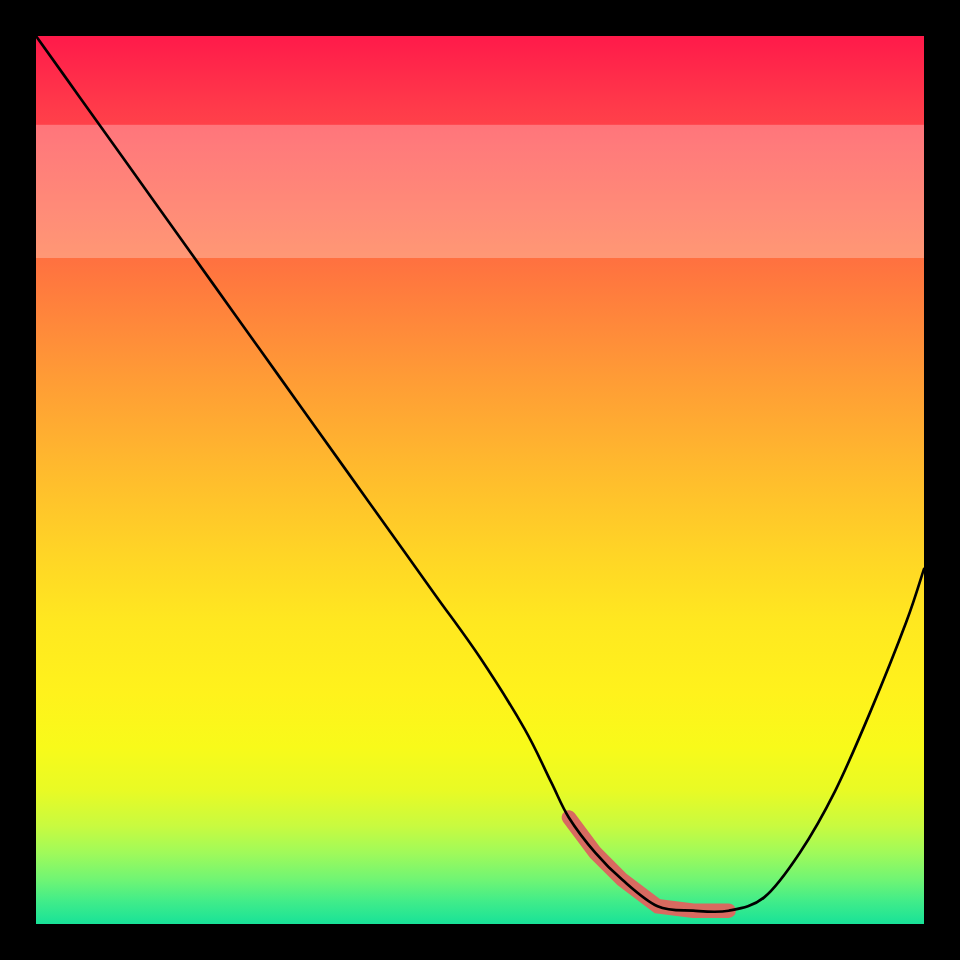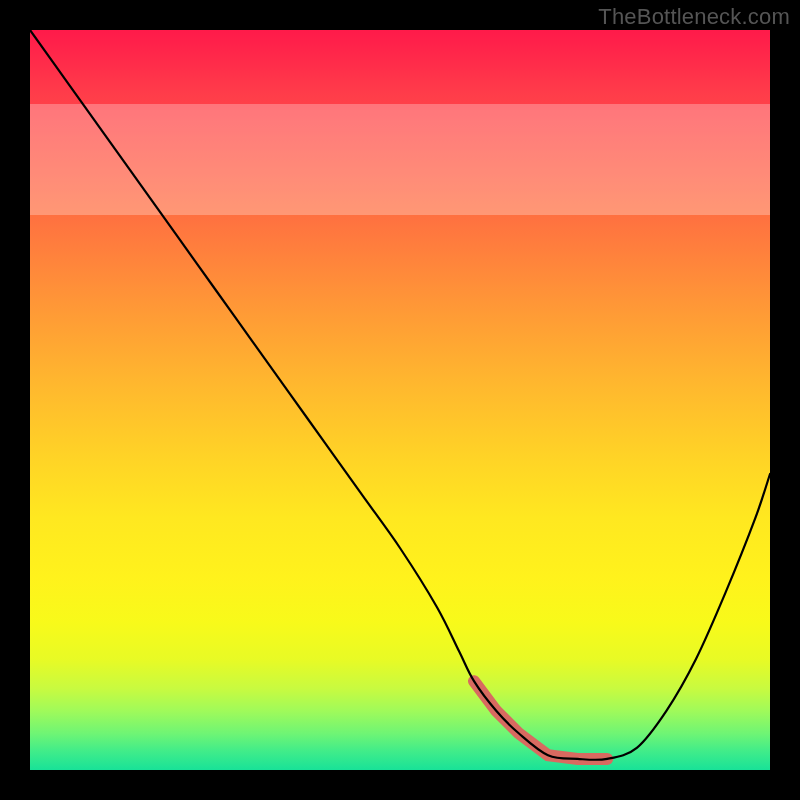--- a/index.html
+++ b/index.html
@@ -83,21 +83,20 @@
     stroke: #d86a60;
     stroke-width: 12;
     stroke-linecap: round;
   }
 </style>
 </head>
 <body>
 
 <div class="frame">
 
-  <div class="watermark">TheBottleneck.com</div>
 
   <div class="plot-area">
     <div class="gradient-bg"></div>
     <div class="pale-band" id="pale-band" style="top: 74px; height: 111px;"></div>
 
     <svg class="curve" viewBox="0 0 740 740" preserveAspectRatio="none">
       <path id="highlight-path" class="highlight" d="M 444 651.2 L 466.2 680.8 L 488.40000000000003 703 L 518 725.2 L 547.6 728.9 L 577.2 728.9"></path>
       <path id="main-path" class="main" d="M 0 0 C 6.166666666666667 8.633333333333326, 24.666666666666664 34.53333333333329, 37 51.799999999999955 C 49.333333333333336 69.06666666666662, 61.666666666666664 86.33333333333336, 74 103.60000000000002 C 86.33333333333333 120.86666666666669, 98.66666666666667 138.1333333333333, 111 155.39999999999998 C 123.33333333333333 172.66666666666666, 135.66666666666666 189.93333333333337, 148 207.20000000000005 C 160.33333333333334 224.46666666666673, 172.66666666666666 241.73333333333335, 185 259 C 197.33333333333334 276.26666666666665, 209.66666666666666 293.53333333333336, 222 310.8 C 234.33333333333334 328.06666666666666, 246.66666666666666 345.3333333333333, 259 362.59999999999997 C 271.3333333333333 379.8666666666666, 283.6666666666667 397.1333333333333, 296 414.4 C 308.3333333333333 431.66666666666663, 320.6666666666667 448.93333333333334, 333 466.2 C 345.3333333333333 483.46666666666664, 357.66666666666663 499.5, 370 518 C 382.33333333333337 536.5, 397.1333333333334 559.9333333333334, 407.00000000000006 577.2 C 416.86666666666673 594.4666666666667, 423.0333333333333 609.2666666666667, 429.2 621.6 C 435.3666666666667 633.9333333333334, 437.8333333333333 641.3333333333334, 444 651.2 C 450.1666666666667 661.0666666666667, 458.79999999999995 672.1666666666666, 466.2 680.8 C 473.6 689.4333333333333, 479.7666666666667 695.6, 488.40000000000003 703 C 497.03333333333336 710.4, 508.1333333333333 720.8833333333334, 518 725.2 C 527.8666666666667 729.5166666666667, 537.7333333333333 728.2833333333333, 547.6 728.9 C 557.4666666666667 729.5166666666667, 567.3333333333334 730.75, 577.2 728.9 C 587.0666666666667 727.05, 596.9333333333333 725.8166666666666, 606.8 717.8 C 616.6666666666666 709.7833333333333, 626.5333333333333 695.5999999999999, 636.4 680.8 C 646.2666666666667 666, 656.1333333333333 648.7333333333333, 666 629 C 675.8666666666667 609.2666666666667, 685.7333333333332 585.8333333333333, 695.5999999999999 562.4 C 705.4666666666666 538.9666666666667, 717.8 508.1333333333333, 725.1999999999999 488.4 C 732.5999999999999 468.66666666666663, 737.5333333333333 451.4, 740 444"></path>
     </svg>
   </div>

